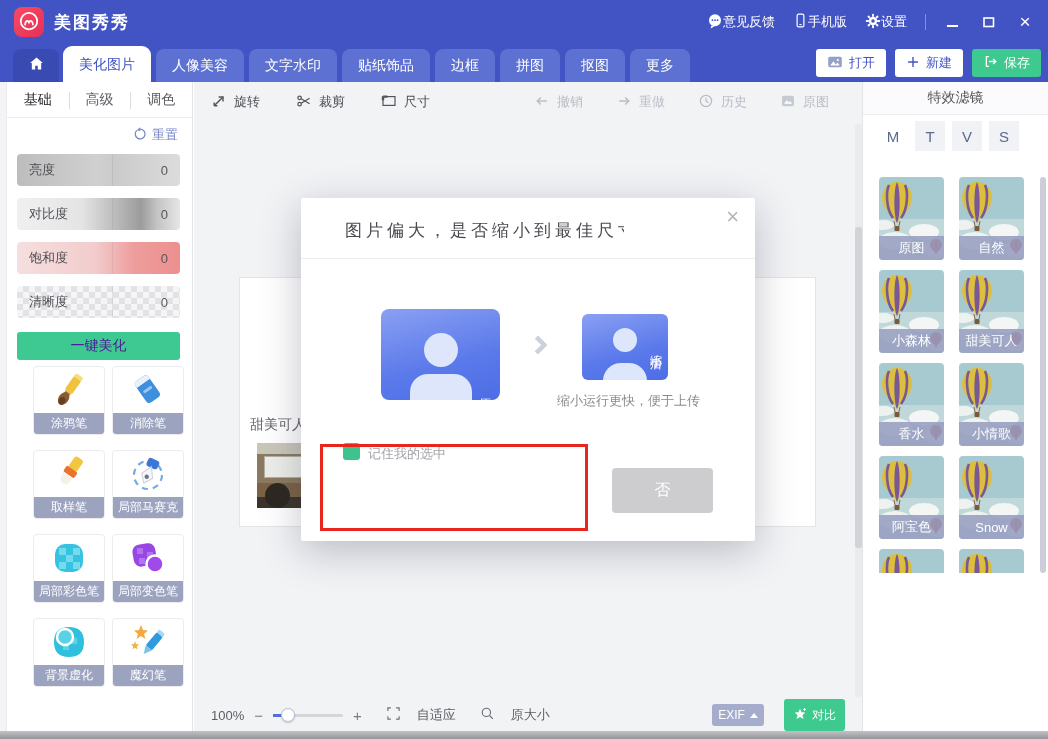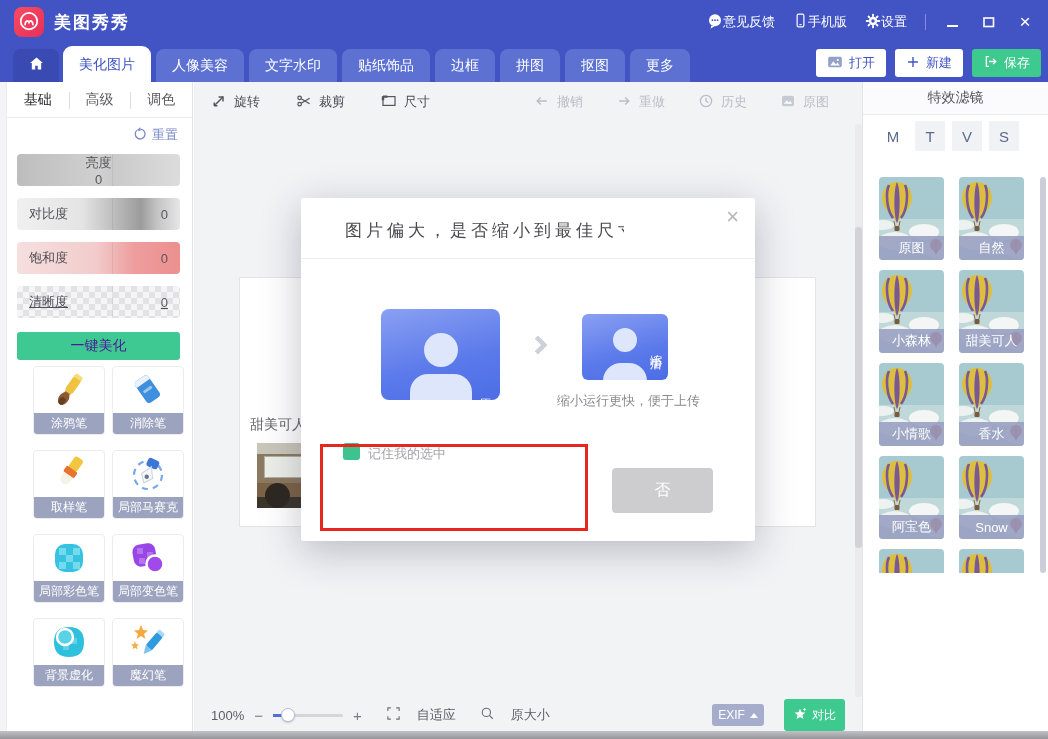--- a/index.html
+++ b/index.html
@@ -51,27 +51,27 @@
   .stab { flex:1; text-align:center; font-size:14px; color:#5a5a60; position:relative; }
   .stab.active { color:#26262c; }
   .stab + .stab::before { content:""; position:absolute; left:0; top:1px; height:17px; width:1px; background:#dcdce2; }
   .reset-row { height:26px; display:flex; justify-content:flex-end; align-items:center; padding-right:14px; margin-top:4px; }
   .reset { display:flex; gap:5px; color:#7787c5; font-size:13px; align-items:center; }
   .pills { padding:6px 12px 0 10px; }
   .pill { height:32px; border-radius:4px; margin-bottom:12px; display:flex; align-items:center;
           justify-content:space-between; padding:0 12px; font-size:13px; color:#4e4e55; position:relative; }
   .pill::after { content:""; position:absolute; left:58%; top:0; bottom:0; width:1px; background:rgba(120,120,120,.15); }
   .pill .pv { color:#55565c; }
-  .brightness { background:linear-gradient(90deg,#bdbdbd,#d0d0d0 50%,#cacaca 60%,#dcdcdc);flex-direction:column; }
+  .brightness { background:linear-gradient(90deg,#bdbdbd,#d0d0d0 50%,#cacaca 60%,#dcdcdc); }
   .contrast { background:linear-gradient(90deg,#f0f0f0,#e4e4e4 40%,#9c9c9c 76%,#c4c4c4 86%,#e6e6e6); }
   .saturation { background:linear-gradient(90deg,#f6dfdf,#f2cccc 48%,#ee9d9d 72%,#ec8f8f); }
   .clarity { background-image:
       linear-gradient(45deg,#e2e2e5 25%,transparent 25%,transparent 75%,#e2e2e5 75%),
       linear-gradient(45deg,#e2e2e5 25%,transparent 25%,transparent 75%,#e2e2e5 75%);
-      background-size:12px 12px; background-position:0 0,6px 6px; background-color:#f5f5f8;text-decoration:underline; }
+      background-size:12px 12px; background-position:0 0,6px 6px; background-color:#f5f5f8; }
   .beautify { margin:14px 12px 0 10px; height:28px; background:#3ec993; color:#4c1d95; font-size:14px;
               border-radius:3px; display:flex; align-items:center; justify-content:center; }
   .tools { margin:6px 0 0 26px; display:grid; grid-template-columns:64px 64px; column-gap:15px; row-gap:15px; }
   .tool-card { width:72px; height:69px; background:#fff; border:1px solid #ececf0; border-radius:4px;
                position:relative; display:flex; justify-content:center; }
   .tool-icon { margin-top:3px; width:40px; height:40px; }
   .tool-label { position:absolute; left:0; right:0; bottom:0; height:21px; background:rgba(148,155,186,.92);
                 color:#fff; font-size:12px; display:flex; align-items:center; justify-content:center;
                 border-radius:0 0 3px 3px; white-space:nowrap; }
 
@@ -593,40 +593,40 @@
             <ellipse cx="4" cy="48" rx="11" ry="5" fill="#edf2f0"></ellipse>
             <path d="M18 5 C8 5 3 13 3 21 C3 29 9 35 14 40 L18 46 L22 40 C27 35 33 29 33 21 C33 13 28 5 18 5 Z" fill="#ddbf3f"></path>
             <path d="M18 5 C14.5 11 14.5 40 18 46 C21.5 40 21.5 11 18 5 Z" fill="#7a5795"></path>
             <path d="M10 8 C6.5 15 7.5 33 14 41" stroke="#7a5795" stroke-width="2.6" fill="none"></path>
             <path d="M26 8 C29.5 15 28.5 33 22 41" stroke="#7a5795" stroke-width="2.6" fill="none"></path>
             <path d="M15 44 L16 49 M21 44 L20 49" stroke="#8a6a48" stroke-width="1"></path>
             <rect x="15.5" y="49" width="5" height="5" rx="1" fill="#7b5a3a"></rect>
             <path d="M57 62 C53 62 51 65 51 68 C51 71 54 73.5 56 75.5 L57 78 L58 75.5 C60 73.5 63 71 63 68 C63 65 61 62 57 62 Z" fill="#bf3f3a"></path>
             <path d="M57 62 C55.5 65 55.5 75 57 78 C58.5 75 58.5 65 57 62Z" fill="#93302c"></path>
           </svg>
+          <div class="fband">香水</div>
+        </div>
+        <div class="fcard">
+          <svg viewBox="0 0 65 83" preserveAspectRatio="none">
+            <rect width="65" height="83" fill="#a7cad1"></rect>
+            <rect y="42" width="65" height="41" fill="#c0d8d9"></rect>
+            <ellipse cx="16" cy="64" rx="17" ry="9" fill="#eef3f1"></ellipse>
+            <ellipse cx="45" cy="55" rx="15" ry="8" fill="#f3f6f4"></ellipse>
+            <ellipse cx="60" cy="72" rx="16" ry="9" fill="#e9efee"></ellipse>
+            <ellipse cx="4" cy="48" rx="11" ry="5" fill="#edf2f0"></ellipse>
+            <path d="M18 5 C8 5 3 13 3 21 C3 29 9 35 14 40 L18 46 L22 40 C27 35 33 29 33 21 C33 13 28 5 18 5 Z" fill="#ddbf3f"></path>
+            <path d="M18 5 C14.5 11 14.5 40 18 46 C21.5 40 21.5 11 18 5 Z" fill="#7a5795"></path>
+            <path d="M10 8 C6.5 15 7.5 33 14 41" stroke="#7a5795" stroke-width="2.6" fill="none"></path>
+            <path d="M26 8 C29.5 15 28.5 33 22 41" stroke="#7a5795" stroke-width="2.6" fill="none"></path>
+            <path d="M15 44 L16 49 M21 44 L20 49" stroke="#8a6a48" stroke-width="1"></path>
+            <rect x="15.5" y="49" width="5" height="5" rx="1" fill="#7b5a3a"></rect>
+            <path d="M57 62 C53 62 51 65 51 68 C51 71 54 73.5 56 75.5 L57 78 L58 75.5 C60 73.5 63 71 63 68 C63 65 61 62 57 62 Z" fill="#bf3f3a"></path>
+            <path d="M57 62 C55.5 65 55.5 75 57 78 C58.5 75 58.5 65 57 62Z" fill="#93302c"></path>
+          </svg>
           <div class="fband">小情歌</div>
-        </div>
-        <div class="fcard">
-          <svg viewBox="0 0 65 83" preserveAspectRatio="none">
-            <rect width="65" height="83" fill="#a7cad1"></rect>
-            <rect y="42" width="65" height="41" fill="#c0d8d9"></rect>
-            <ellipse cx="16" cy="64" rx="17" ry="9" fill="#eef3f1"></ellipse>
-            <ellipse cx="45" cy="55" rx="15" ry="8" fill="#f3f6f4"></ellipse>
-            <ellipse cx="60" cy="72" rx="16" ry="9" fill="#e9efee"></ellipse>
-            <ellipse cx="4" cy="48" rx="11" ry="5" fill="#edf2f0"></ellipse>
-            <path d="M18 5 C8 5 3 13 3 21 C3 29 9 35 14 40 L18 46 L22 40 C27 35 33 29 33 21 C33 13 28 5 18 5 Z" fill="#ddbf3f"></path>
-            <path d="M18 5 C14.5 11 14.5 40 18 46 C21.5 40 21.5 11 18 5 Z" fill="#7a5795"></path>
-            <path d="M10 8 C6.5 15 7.5 33 14 41" stroke="#7a5795" stroke-width="2.6" fill="none"></path>
-            <path d="M26 8 C29.5 15 28.5 33 22 41" stroke="#7a5795" stroke-width="2.6" fill="none"></path>
-            <path d="M15 44 L16 49 M21 44 L20 49" stroke="#8a6a48" stroke-width="1"></path>
-            <rect x="15.5" y="49" width="5" height="5" rx="1" fill="#7b5a3a"></rect>
-            <path d="M57 62 C53 62 51 65 51 68 C51 71 54 73.5 56 75.5 L57 78 L58 75.5 C60 73.5 63 71 63 68 C63 65 61 62 57 62 Z" fill="#bf3f3a"></path>
-            <path d="M57 62 C55.5 65 55.5 75 57 78 C58.5 75 58.5 65 57 62Z" fill="#93302c"></path>
-          </svg>
-          <div class="fband">香水</div>
         </div>
         <div class="fcard">
           <svg viewBox="0 0 65 83" preserveAspectRatio="none">
             <rect width="65" height="83" fill="#a7cad1"></rect>
             <rect y="42" width="65" height="41" fill="#c0d8d9"></rect>
             <ellipse cx="16" cy="64" rx="17" ry="9" fill="#eef3f1"></ellipse>
             <ellipse cx="45" cy="55" rx="15" ry="8" fill="#f3f6f4"></ellipse>
             <ellipse cx="60" cy="72" rx="16" ry="9" fill="#e9efee"></ellipse>
             <ellipse cx="4" cy="48" rx="11" ry="5" fill="#edf2f0"></ellipse>
             <path d="M18 5 C8 5 3 13 3 21 C3 29 9 35 14 40 L18 46 L22 40 C27 35 33 29 33 21 C33 13 28 5 18 5 Z" fill="#ddbf3f"></path>

